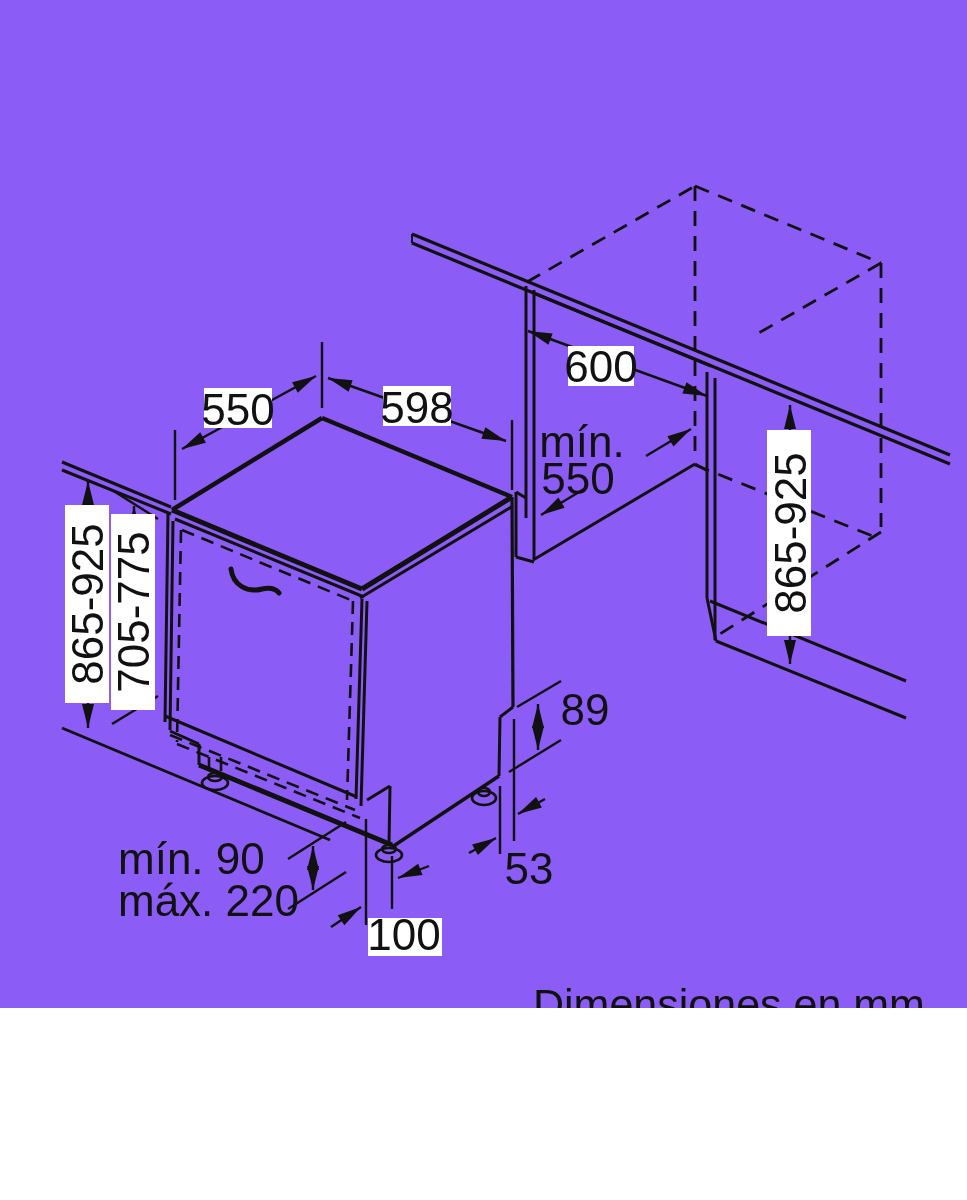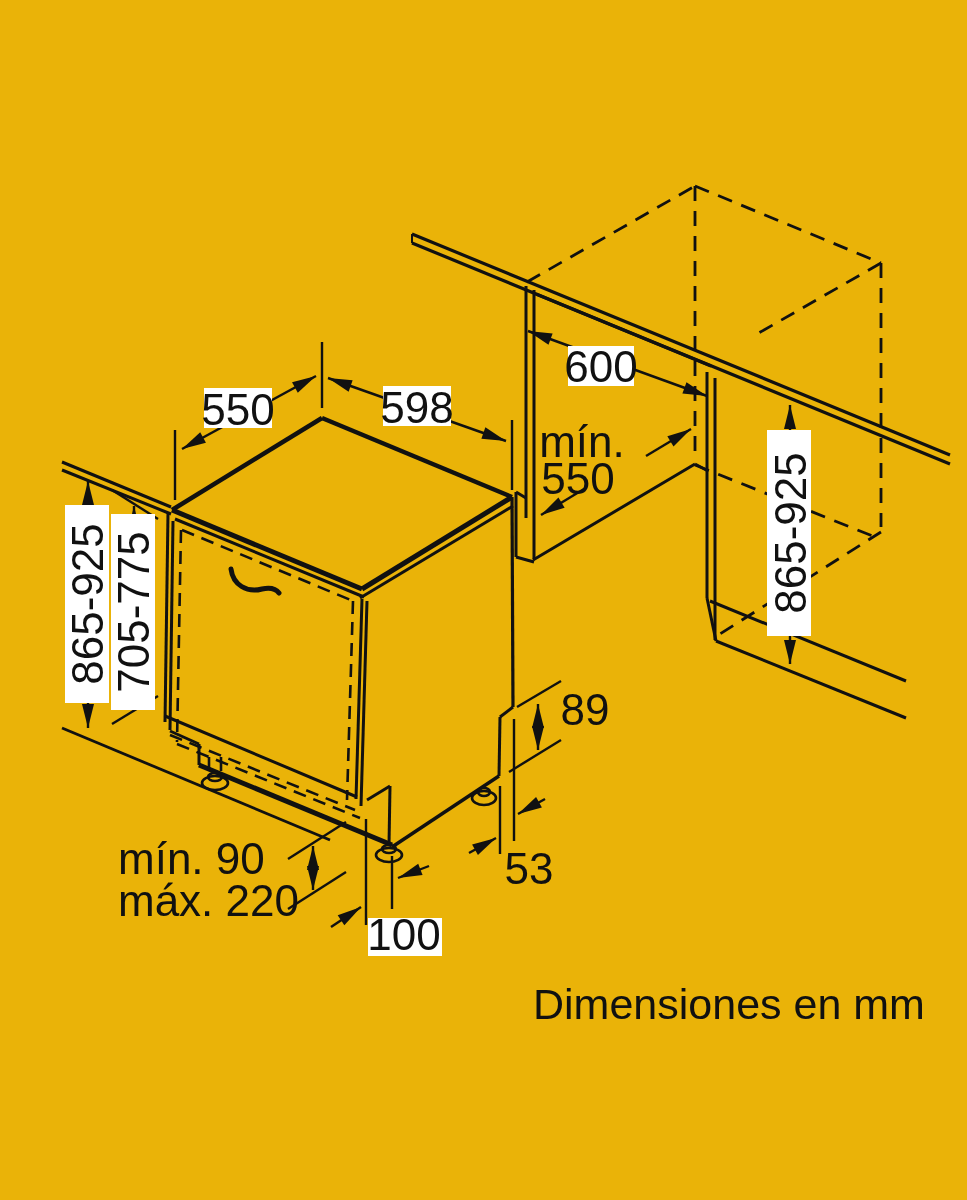--- a/index.html
+++ b/index.html
@@ -1,16 +1,16 @@
 <!DOCTYPE html>
 <html><head>
 <meta charset="utf-8">
 <style>
   html,body{margin:0;padding:0;background:#fff;}
-  .page{width:967px;height:1200px;background:#eab308;position:relative;overflow:hidden;}
+  .page{width:967px;height:1008px;background:#8b5cf6;position:relative;overflow:hidden;}
   svg{display:block;}
   text{font-family:"Liberation Sans","DejaVu Sans",sans-serif;fill:#111;}
   .dimtxt{font-size:44px;}
   .notetxt{font-size:43px;}
   .ln{stroke:#111;fill:none;}
 </style>
 </head>
 <body>
 
 <div class="page">

